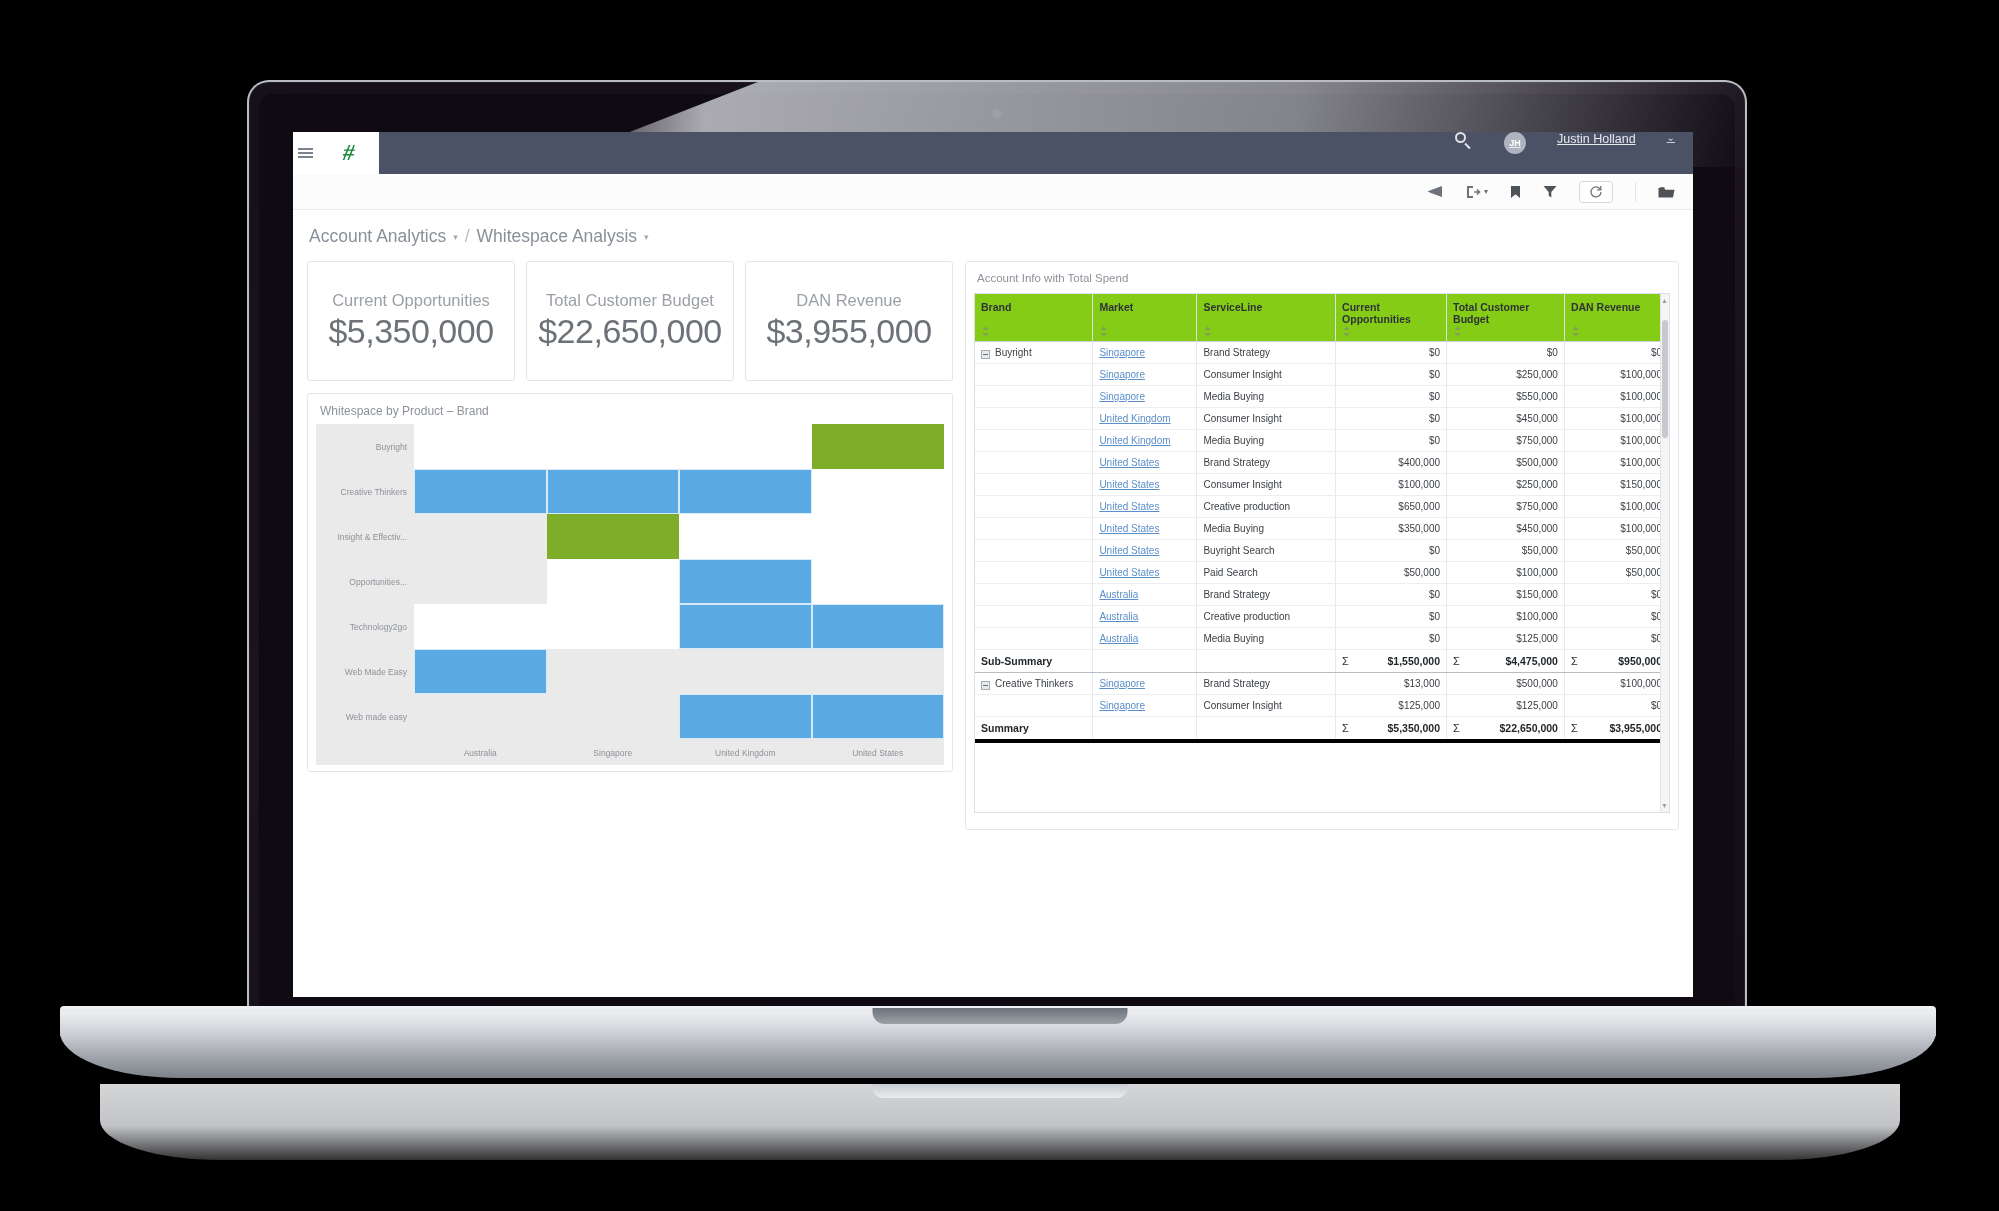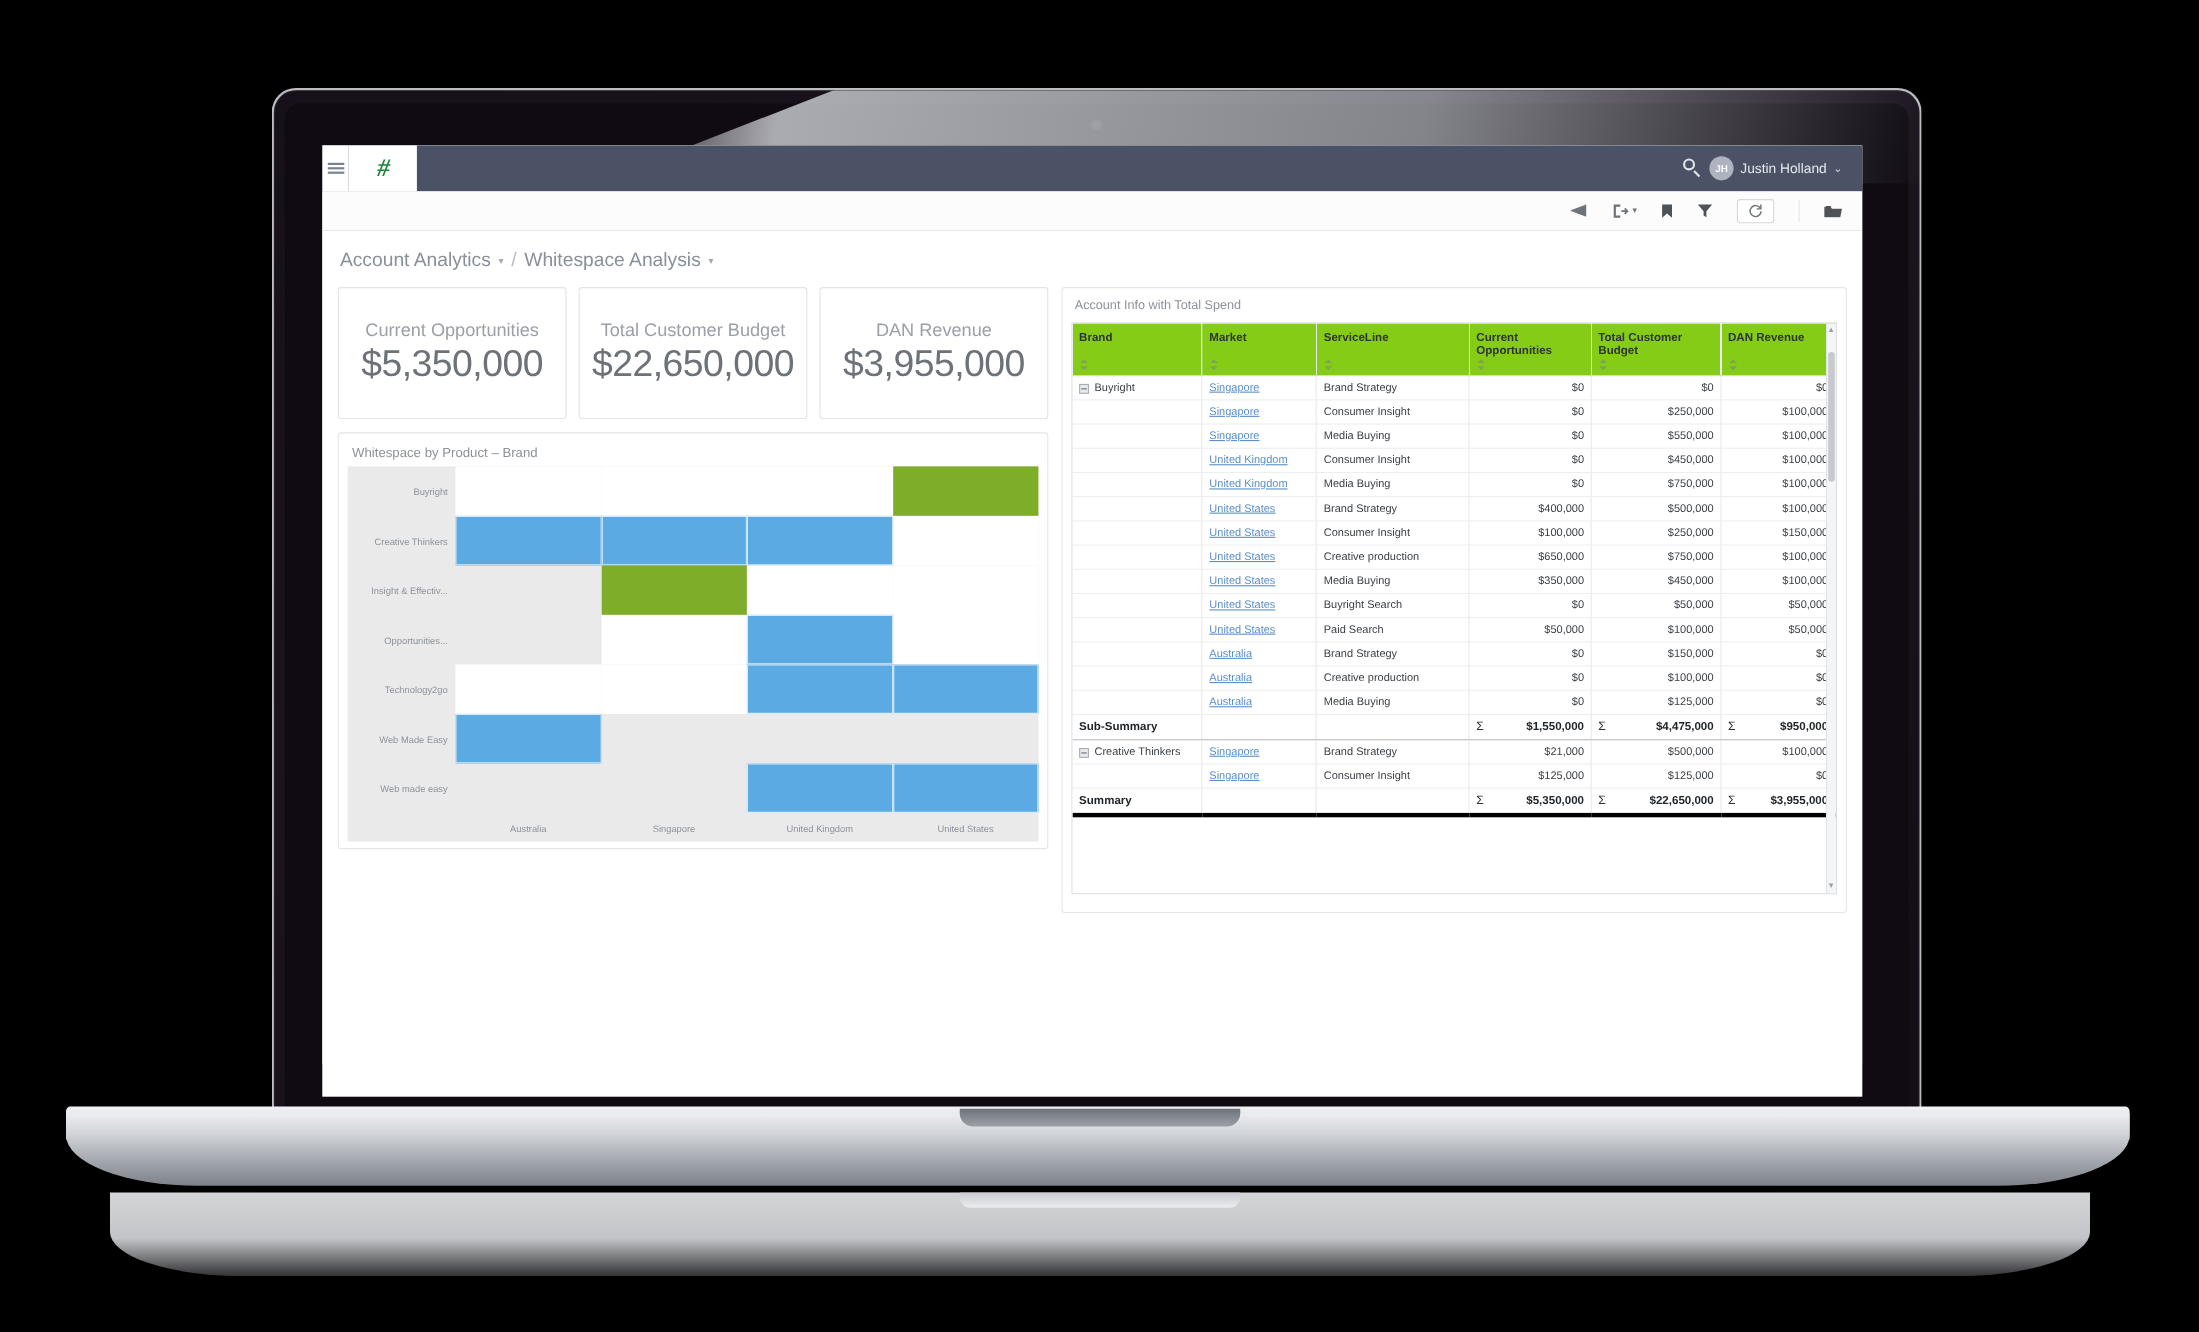--- a/index.html
+++ b/index.html
@@ -99,21 +99,21 @@
   
   .topbar { display: flex; height: 42px; background: #4b5266; align-items: stretch; }
   .topbar-logo {
     width: 62px; background: #ffffff;
     display: flex; align-items: center; justify-content: center;
   }
   .hamburger { width: 24px; background:#fff; display:flex; align-items:center; justify-content:center; }
   .hamburger span { display:block; width:15px; height:2px; background:#7b8190; margin:2px 0; }
   .logo-glyph { font-size: 23px; color: #1f8a3b; font-weight: 700; letter-spacing: -2px; transform: skewX(-12deg); font-family: "Liberation Serif", serif; }
   .topbar-spacer { flex: 1; }
-  .topbar-right { display: flex; align-items: center; gap: 6px; padding-right: 18px; color: #e7e9ee; font-size: 12.5px; }
+  .topbar-right { display: flex; align-items: flex-start; gap: 31px; padding-right: 18px; color: #e7e9ee; font-size: 12.5px; text-decoration: underline; }
   .search-ico { width: 18px; height: 18px; position: relative; cursor: pointer; }
   .search-ico i { position:absolute; width:11px; height:11px; border:2px solid #dfe2e8; border-radius:50%; left:0; top:0; }
   .search-ico b { position:absolute; width:7px; height:2px; background:#dfe2e8; transform: rotate(45deg); left:9px; top:13px; }
   .avatar {
     width: 22px; height: 22px; border-radius: 50%;
     background: #adb3bf; color: #ffffff; font-size: 9px;
     display: flex; align-items: center; justify-content: center; font-weight: 700;
   }
   .caret-dn { font-size: 10px; opacity: .85; }
 
@@ -552,21 +552,21 @@
                       <td></td>
                       <td></td>
                       <td class="num"><span class="sigma">Σ</span>$1,550,000</td>
                       <td class="num"><span class="sigma">Σ</span>$4,475,000</td>
                       <td class="num"><span class="sigma">Σ</span>$950,000</td>
                     </tr>
                     <tr>
                       <td class="brandcell"><span class="expander"></span>Creative Thinkers</td>
                       <td><a class="mkt">Singapore</a></td>
                       <td>Brand Strategy</td>
-                      <td class="num">$21,000</td>
+                      <td class="num">$13,000</td>
                       <td class="num">$500,000</td>
                       <td class="num">$100,000</td>
                     </tr>
                     <tr>
                       <td class="brandcell"></td>
                       <td><a class="mkt">Singapore</a></td>
                       <td>Consumer Insight</td>
                       <td class="num">$125,000</td>
                       <td class="num">$125,000</td>
                       <td class="num">$0</td>

